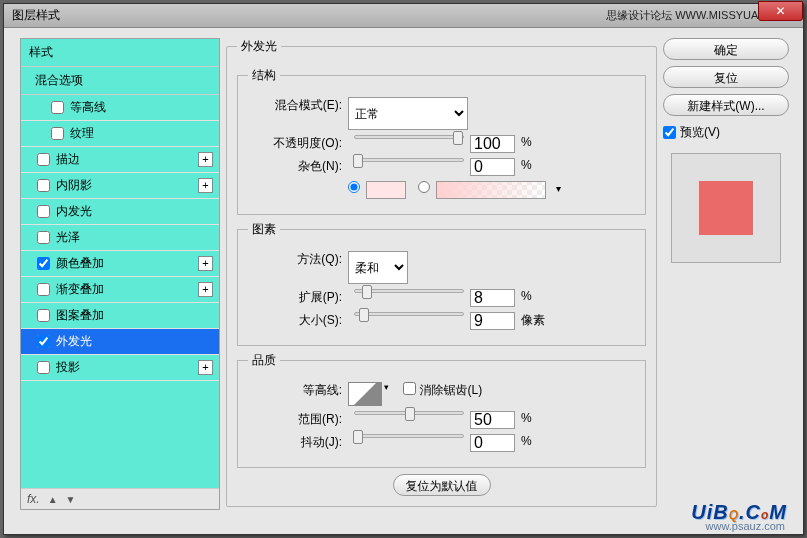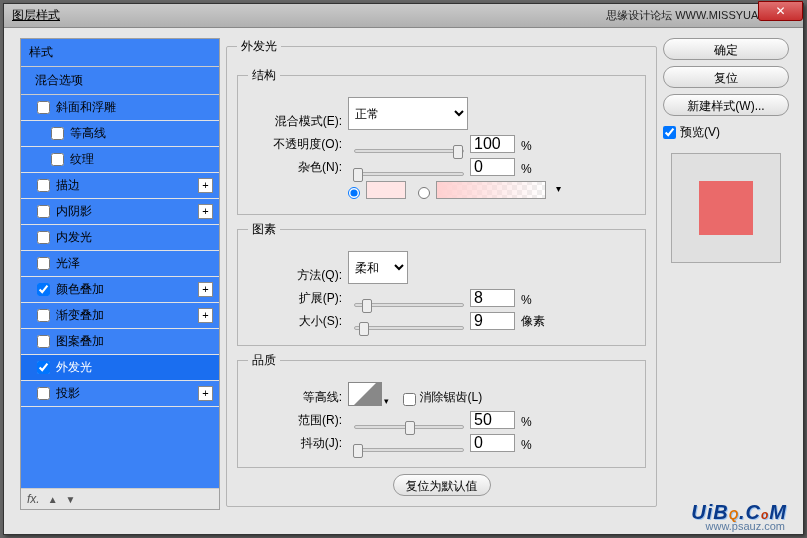--- a/index.html
+++ b/index.html
@@ -1,41 +1,41 @@
 <!DOCTYPE html>
 <html><head>
 <meta charset="utf-8">
 <style>
 * { box-sizing: border-box; margin: 0; padding: 0; font-family: "Microsoft YaHei", sans-serif; font-size: 12px; }
 body { background: #666; width: 807px; height: 538px; overflow: hidden; }
 .window { position: absolute; left: 3px; top: 3px; width: 801px; height: 532px; background: #e7e7e7; border: 1px solid #333; box-shadow: 2px 2px 4px rgba(0,0,0,0.5); }
 .titlebar { height: 24px; background: linear-gradient(#cbcbcb,#b0b0b0); display: flex; align-items: center; padding: 0 8px; border-bottom: 1px solid #888; position: relative; }
-.titlebar .title { flex: 1; text-decoration: underline; }
+.titlebar .title { flex: 1; }
 .titlebar .credit { font-size: 11px; color: #222; }
 .close-btn { position:absolute; right:0; top:-3px; width: 45px; height: 20px; background: linear-gradient(#e07070,#c83030); border: 1px solid #800; border-radius: 0 0 3px 3px; display:flex; align-items:center; justify-content:center; color:#fff; font-size:12px; }
 .content { display: flex; height: calc(100% - 24px); }
 .left-panel { width: 216px; padding: 10px 0 0 16px; }
-.left-list { background: #3b82f6; border: 1px solid #a0a0a0; height: 472px; display:flex; flex-direction:column; }
+.left-list { background: #5eead4; border: 1px solid #a0a0a0; height: 472px; display:flex; flex-direction:column; }
 .list-head { padding: 5px 8px; border-bottom: 1px solid #ccc; }
 .list-sub { padding: 5px 14px; border-bottom: 1px solid #ccc; }
 .list-item { display:flex; align-items:center; padding: 4px 8px; border-bottom: 1px solid #e2e2e2; position:relative; }
 .list-item.indent { padding-left: 30px; }
 .list-item.indent2 { padding-left: 16px; }
 .list-item input[type=checkbox]{ margin-right:6px; }
 .list-item .plus { position:absolute; right:6px; width:15px; height:15px; border:1px solid #888; background:#fff; display:flex; align-items:center; justify-content:center; font-size:11px; line-height:1; }
 .list-item.selected { background:#1a6ef0; color:#fff; }
 .list-footer { margin-top:auto; background:#e6e6e6; border-top:1px solid #ccc; padding:3px 6px; display:flex; gap:8px; align-items:center; }
 .list-footer span{ color:#555; font-style:italic; }
 .arrow{ font-size:10px; color:#666; }
 .middle-panel { flex:1; padding:10px 6px; }
 .fieldset { border:1px solid #b5b5b5; border-radius:2px; margin-bottom:8px; padding: 6px 10px 10px 10px; }
 .fieldset > legend { padding: 0 4px; }
 .fieldset-inner{ border:1px solid #b5b5b5; margin:6px 0; padding:8px 10px 10px 10px; position:relative; }
 .fieldset-inner legend{ padding:0 4px; }
-.row { display:flex; align-items:flex-end; margin:5px 0; }
+.row { display:flex; align-items:flex-start; margin:5px 0; }
 .row label{ text-align:right; width:100px; padding-right:6px; }
 select{ border:1px solid #999; background:#fff; height:33px; font-size:12px; padding:0 2px; }
 .slider-track{ flex:0 0 110px; height:4px; background:#ddd; border:1px solid #aaa; position:relative; margin:0 6px; border-radius:2px; }
 .slider-thumb{ position:absolute; top:-5px; width:10px; height:14px; background:#eee; border:1px solid #888; border-radius:2px; }
 .num-input{ width:45px; height:18px; border:1px solid #999; background:#fff; padding:0 3px; text-align:left; font-size:16px; }
 .units{ margin-left:6px; }
 .radio{ width:12px; height:12px; }
 .swatch{ width:40px; height:18px; border:1px solid #999; }
 .swatch.pink{ background:#ffe5e5; }
 .swatch.grad{ width:110px; background: repeating-conic-gradient(#eee 0 25%, #fff 0 50%) 0/10px 10px; position:relative; }
@@ -63,24 +63,20 @@
     <span class="credit">思缘设计论坛  WWW.MISSYUAN.COM</span>
     <div class="close-btn">✕</div>
   </div>
   <div class="content">
 
     <div class="left-panel">
       <div class="left-list">
         <div class="list-head">样式</div>
         <div class="list-sub">混合选项</div>
 
-        <div class="list-item indent2">
-            <input type="checkbox" style="">
-            <span>斜面和浮雕</span>
-          </div>
         <div class="list-item indent">
             <input type="checkbox" style="">
             <span>等高线</span>
           </div>
         <div class="list-item indent">
             <input type="checkbox" style="">
             <span>纹理</span>
           </div>
         <div class="list-item indent2">
             <input type="checkbox" style="">

